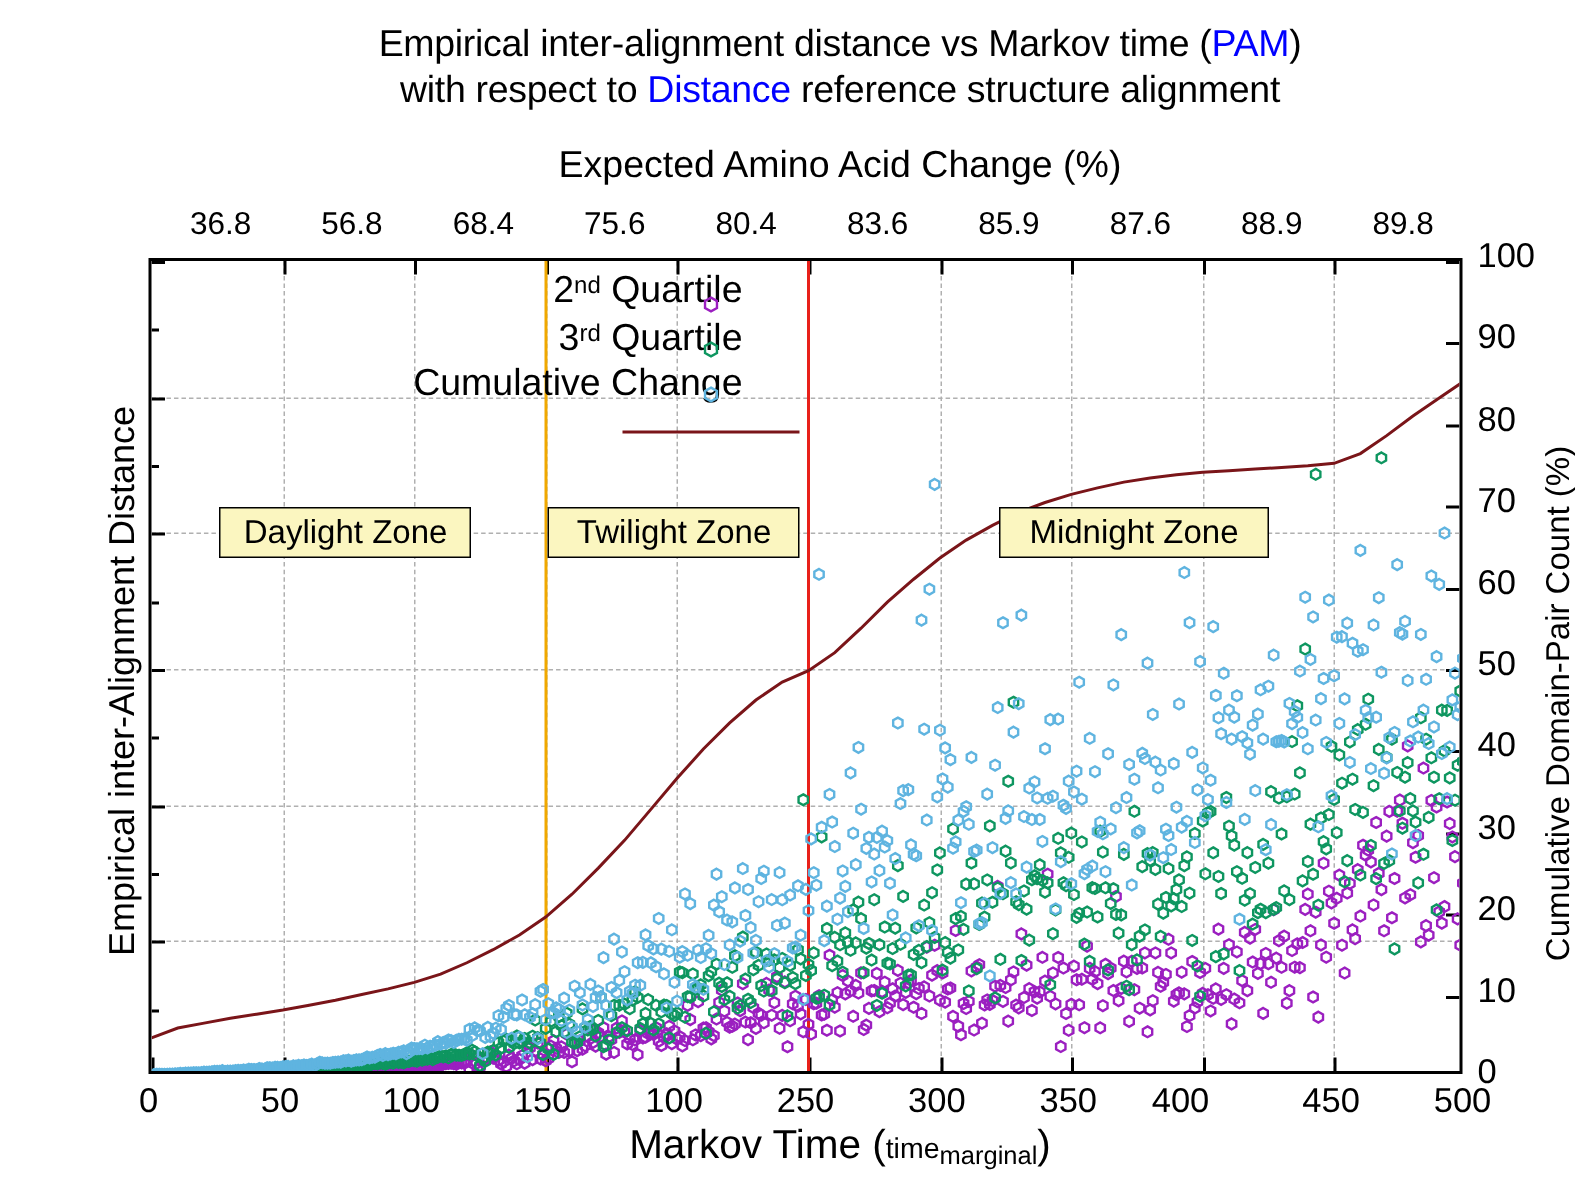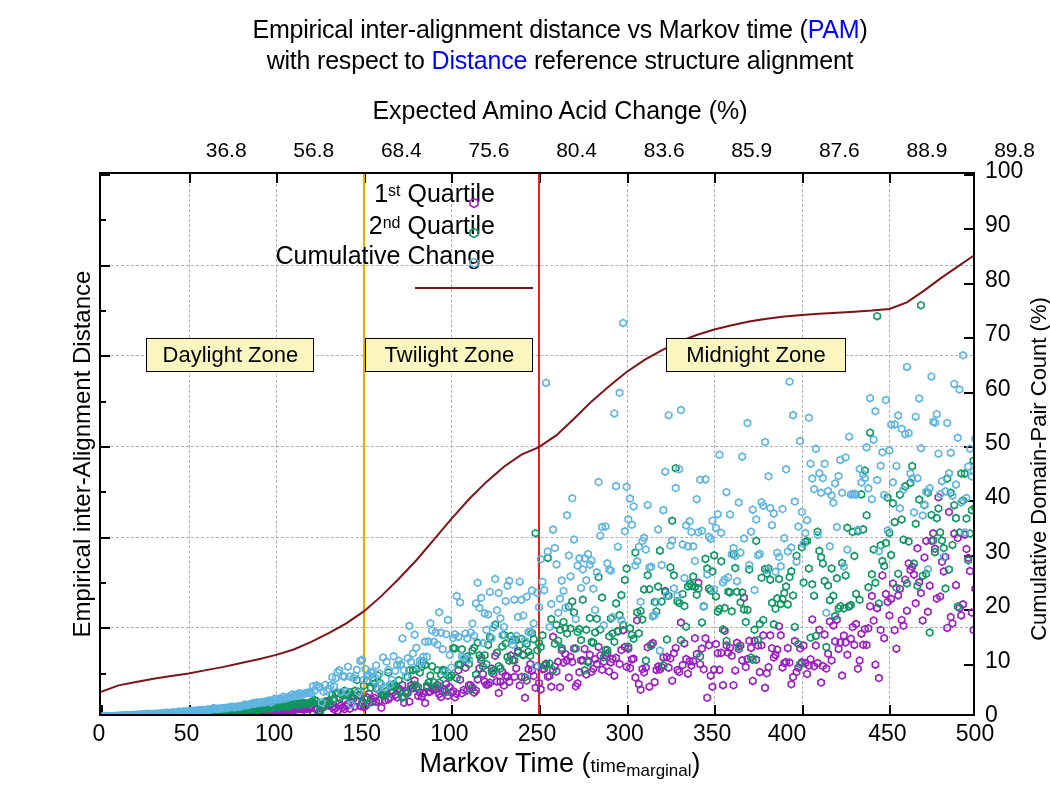--- a/index.html
+++ b/index.html
@@ -40,21 +40,21 @@
   .tk{position:absolute;background:#000;}
   .tk-l{width:9px;height:2px;left:0;}
   .tk-r{width:9px;height:2px;right:0;}
   .tk-b{height:9px;width:2px;bottom:0;}
   .tk-t{height:9px;width:2px;top:0;}
 
   
   .lab{position:absolute;font-size:23px;white-space:nowrap;}
   .lab-r{left:950px;text-align:left;width:120px;}
   .lab-b{top:720px;text-align:center;width:120px;}
-  .lab-t{top:138px;text-align:right;width:120px;font-size:21px;}
+  .lab-t{top:138px;text-align:left;width:120px;font-size:21px;}
 
   
   #legend{left:130px;top:176px;width:330px;font-size:25px;line-height:30px;
           text-align:right;}
   #legend .sup{font-size:16px;vertical-align:6px;}
   .lgmk{position:absolute;left:432px;width:13px;height:13px;}
   #lgline{position:absolute;left:380px;top:287px;width:118px;height:0;
           border-top:2px solid #7a1519;}
 
   
@@ -1694,22 +1694,22 @@
             <polygon points="876.00,261.48 879.12,263.28 879.12,266.88 876.00,268.68 872.88,266.88 872.88,263.28" fill="none" stroke="#5fb4e0" stroke-width="1.6"></polygon>
           </g>
           <g>
             <path d="M0.00 517.89 L17.52 511.36 L35.04 508.10 L52.56 504.83 L70.08 502.11 L87.60 499.39 L105.12 496.13 L122.64 492.86 L140.16 489.06 L157.68 485.25 L175.20 480.90 L192.72 475.46 L210.24 467.84 L227.76 459.14 L245.28 449.34 L262.80 437.38 L280.32 422.14 L297.84 404.74 L315.36 386.24 L332.88 365.57 L350.40 344.90 L367.92 325.31 L385.44 307.90 L402.96 292.67 L420.48 280.70 L438.00 273.09 L455.52 261.12 L473.04 244.80 L490.56 227.39 L508.08 212.16 L525.60 198.02 L543.12 186.05 L560.64 176.26 L578.16 167.55 L595.68 161.02 L613.20 155.58 L630.72 151.23 L648.24 147.42 L665.76 144.70 L683.28 142.53 L700.80 140.90 L718.32 139.81 L735.84 138.72 L753.36 137.63 L770.88 136.54 L788.40 134.91 L805.92 128.38 L823.44 116.42 L840.96 103.36 L858.48 91.39 L876.00 79.42" fill="none" stroke="#7a1519" stroke-width="2"></path>
           </g>
         </svg>
       </div>
   </div>
 
   <div class="abs" id="legend">
-    <div><span>1</span><span class="sup">st</span><span> Quartile</span></div>
     <div><span>2</span><span class="sup">nd</span><span> Quartile</span></div>
+    <div><span>3</span><span class="sup">rd</span><span> Quartile</span></div>
     <div>Cumulative Change</div>
   </div>
   <div id="lgline"></div>
 
   <div class="zone" id="z0" style="width: 168px; left: 111.4px;">Daylight Zone</div>
   <div class="zone" id="z1" style="width: 168px; left: 330.4px;">Twilight Zone</div>
   <div class="zone" id="z2" style="width: 180px; left: 631px;">Midnight Zone</div>
 
 <svg width="14" height="14" class="lgmk" style="top: 196px;">
       <polygon points="7.00,2.40 10.98,4.70 10.98,9.30 7.00,11.60 3.02,9.30 3.02,4.70" fill="none" stroke="#9b1fc0" stroke-width="1.6"></polygon>

